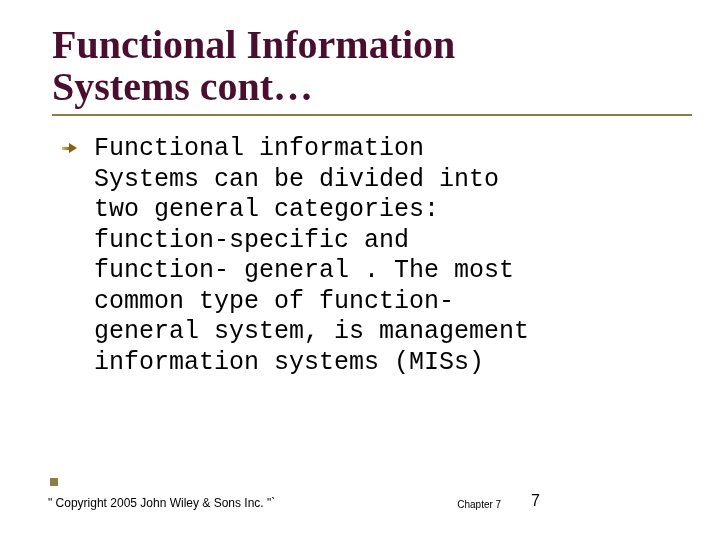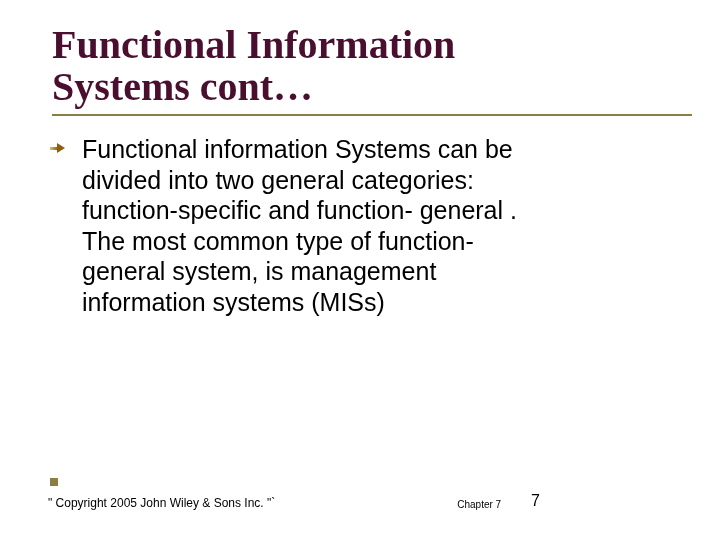--- a/index.html
+++ b/index.html
@@ -23,27 +23,28 @@
     margin: 0 0 18px 0;
     width: 640px;
   }
   .body-list {
     list-style: none;
     padding-left: 22px;
     position: relative;
   }
   .bullet-item {
     position: relative;
-    font-family: Liberation Sans, sans-serif;
+    font-family: Liberation Mono, monospace;
     font-size: 25px;
     line-height: 1.22;
     color: #000000;
     padding-left: 8px;
     margin-top: 4px;
     max-width: 580px;
+    margin-left: 12px;
   }
   .bullet-icon {
     position: absolute;
     left: -24px;
     top: 7px;
     width: 16px;
     height: 14px;
     display: flex;
     align-items: center;
   }

